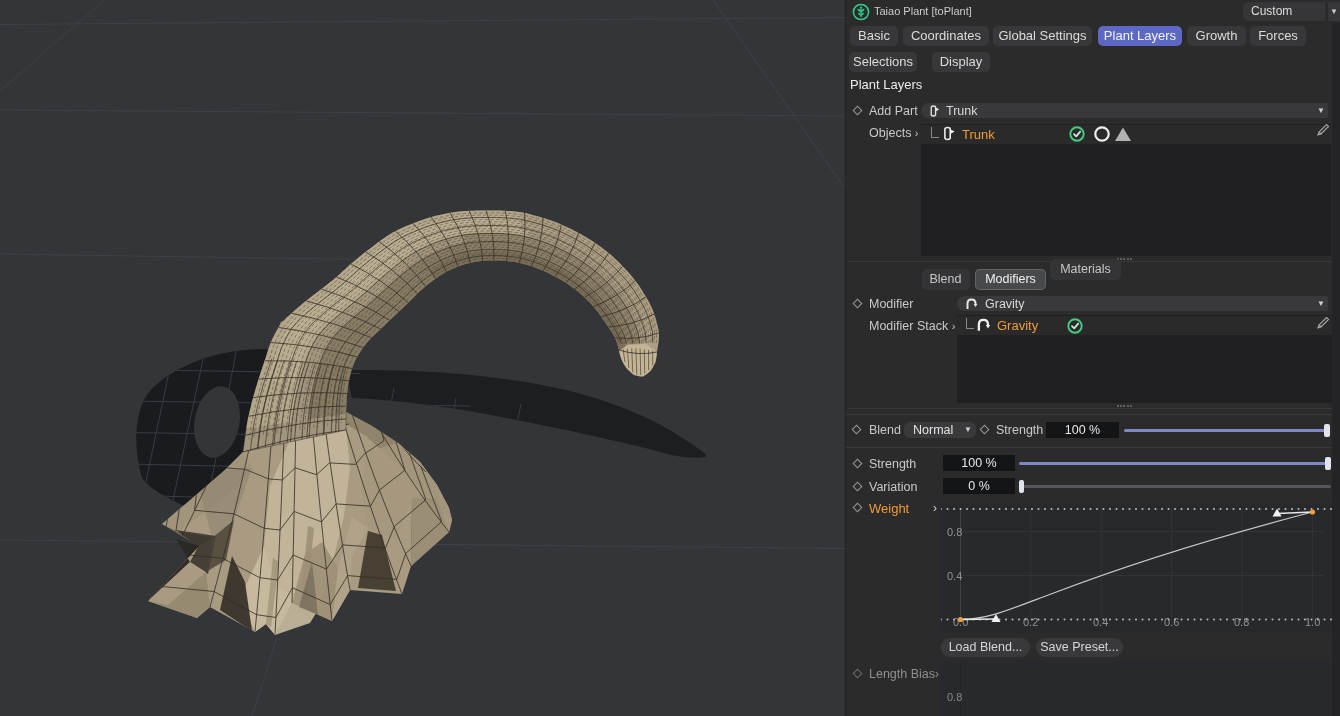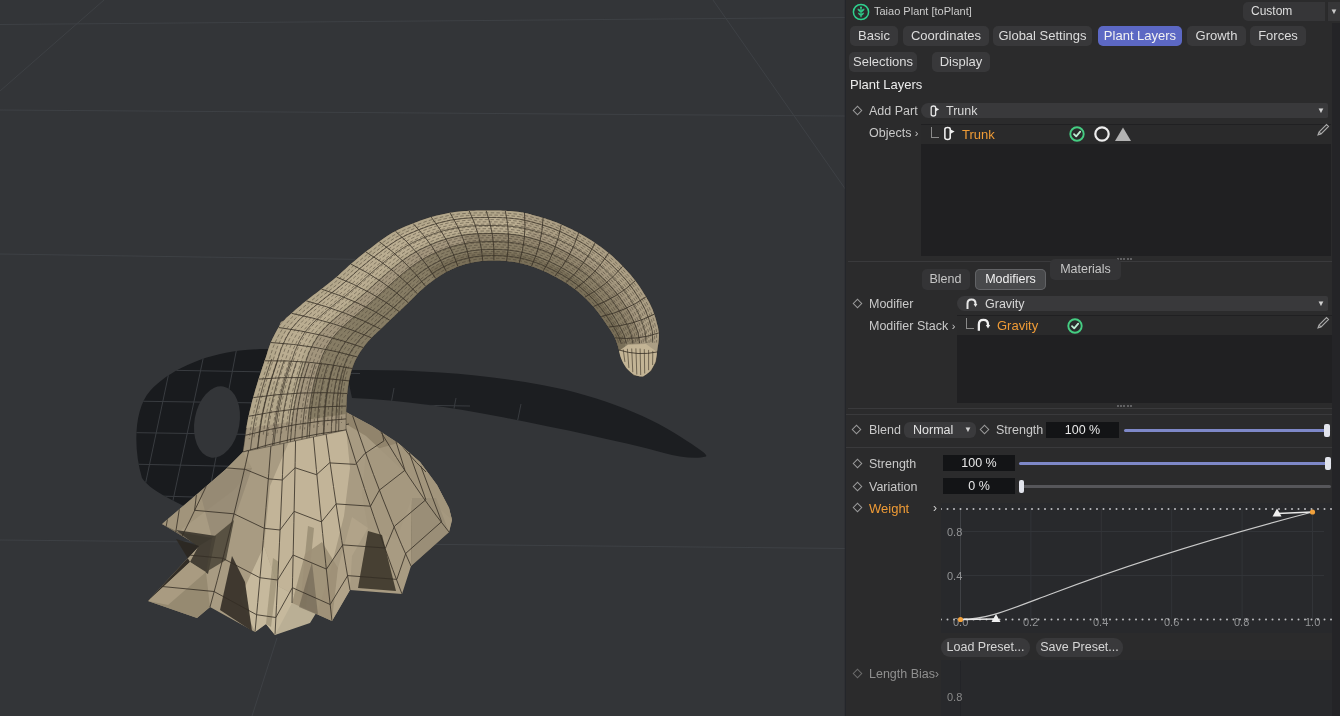--- a/index.html
+++ b/index.html
@@ -467,21 +467,21 @@
         <circle cx="390.0" cy="116.5" r="1"></circle>
     </g>
     <path d="M19.5,116.5 C45,116.5 62,109 110,91 C170,68 260,38 371.5,9" fill="none" stroke="#c9c9c9" stroke-width="1.2"></path>
     <line x1="19.5" y1="116.5" x2="55" y2="116" stroke="#e8e8e8" stroke-width="1.4"></line>
     <line x1="371.5" y1="9" x2="336" y2="10.5" stroke="#e8e8e8" stroke-width="1.4"></line>
     <path d="M55,111 L59.5,119 L50.5,119 Z" fill="#f0f0f0"></path>
     <path d="M336,5.5 L340.5,13.5 L331.5,13.5 Z" fill="#f0f0f0"></path>
     <circle cx="19.5" cy="116.5" r="2.6" fill="#f0a03c"></circle>
     <circle cx="371.5" cy="9" r="2.6" fill="#f0a03c"></circle>
   </svg>
-  <div class="btn" style="left:95px;top:638px;width:89px">Load Preset...</div>
+  <div class="btn" style="left:95px;top:638px;width:89px">Load Blend...</div>
   <div class="btn" style="left:190px;top:638px;width:87px">Save Preset...</div>
 
   <div class="diamond" style="left:8px;top:670px;border-color:#6a6a6a"></div>
   <div class="lbl" style="left:23px;top:667px;color:#8f8f8f">Length Bias</div>
   <div class="lbl" style="left:89px;top:667px;font-size:12px;color:#8f8f8f">›</div>
   <svg class="abs" style="left:95px;top:660px" width="391" height="56" viewBox="0 0 391 56">
     <rect x="0" y="0" width="391" height="56" fill="#28292c"></rect>
     <line x1="19.5" y1="1" x2="19.5" y2="56" stroke="#232428" stroke-width="1"></line>
 
     <text x="6" y="41" fill="#8a8a8a" font-size="11px">0.8</text>

